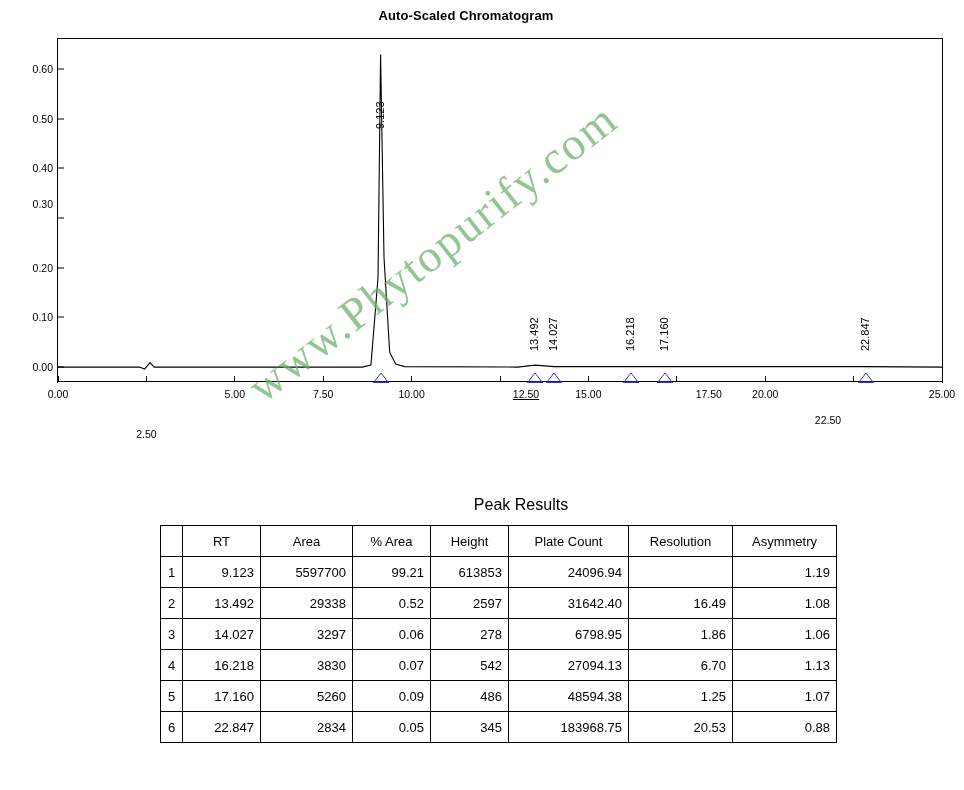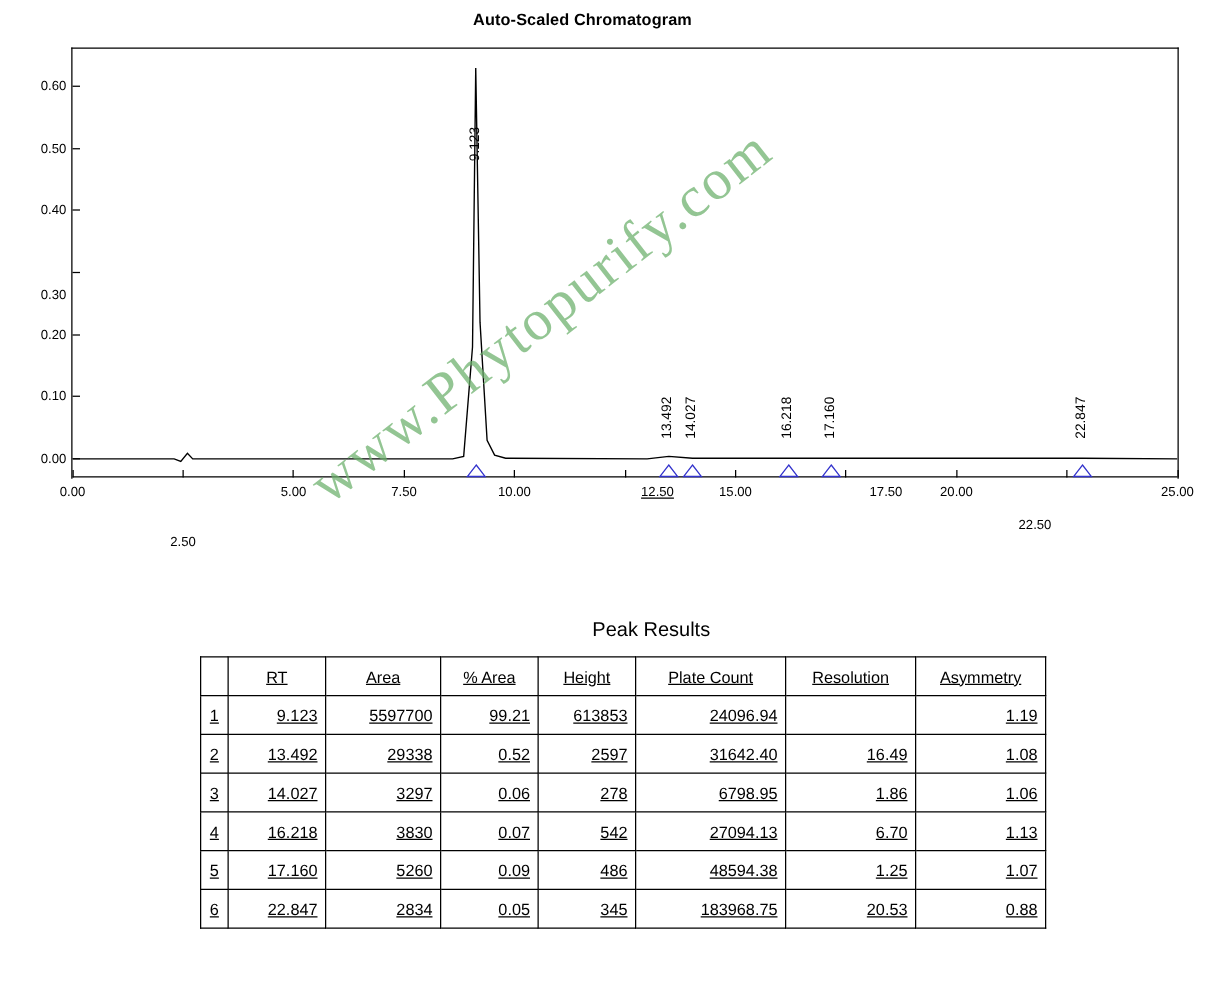--- a/index.html
+++ b/index.html
@@ -125,21 +125,20 @@
     font-size: 16px;
     color: #000;
     padding-left: 39px;
   }
 
   #results-table-wrap {
     position: absolute;
     top: 525px;
     left: 160px;
     width: 660px;
-    text-decoration: underline;
   }
   table {
     border-collapse: collapse;
     font-size: 13px;
     width: 660px;
     table-layout: fixed;
   }
   table, th, td {
     border: 1px solid #000;
   }
@@ -175,21 +174,21 @@
 <div id="chart-area">
   <div id="plot-box">
     <div id="y-axis">
         <div class="y-tick-mark" style="top: 328.087px;"></div>
         <div class="y-tick-label" style="top: 328.087px;">0.00</div>
         <div class="y-tick-mark" style="top: 278.377px;"></div>
         <div class="y-tick-label" style="top: 278.377px;">0.10</div>
         <div class="y-tick-mark" style="top: 228.667px;"></div>
         <div class="y-tick-label" style="top: 228.667px;">0.20</div>
         <div class="y-tick-mark" style="top: 178.957px;"></div>
-        <div class="y-tick-label" style="top: 197px; text-align: right;">0.30</div>
+        <div class="y-tick-label" style="top: 165px; text-align: right;">0.30</div>
         <div class="y-tick-mark" style="top: 129.246px;"></div>
         <div class="y-tick-label" style="top: 129.246px;">0.40</div>
         <div class="y-tick-mark" style="top: 79.5362px;"></div>
         <div class="y-tick-label" style="top: 79.5362px;">0.50</div>
         <div class="y-tick-mark" style="top: 29.8261px;"></div>
         <div class="y-tick-label" style="top: 29.8261px;">0.60</div>
       </div>
     <div id="x-axis" style="position: absolute; left: 0px; top: 0px; width: 884px; height: 343px;">
         <div class="x-tick-mark" style="left: -0.5px;"></div>
         <div class="x-tick-label" style="left: 0px;">0.00</div>

